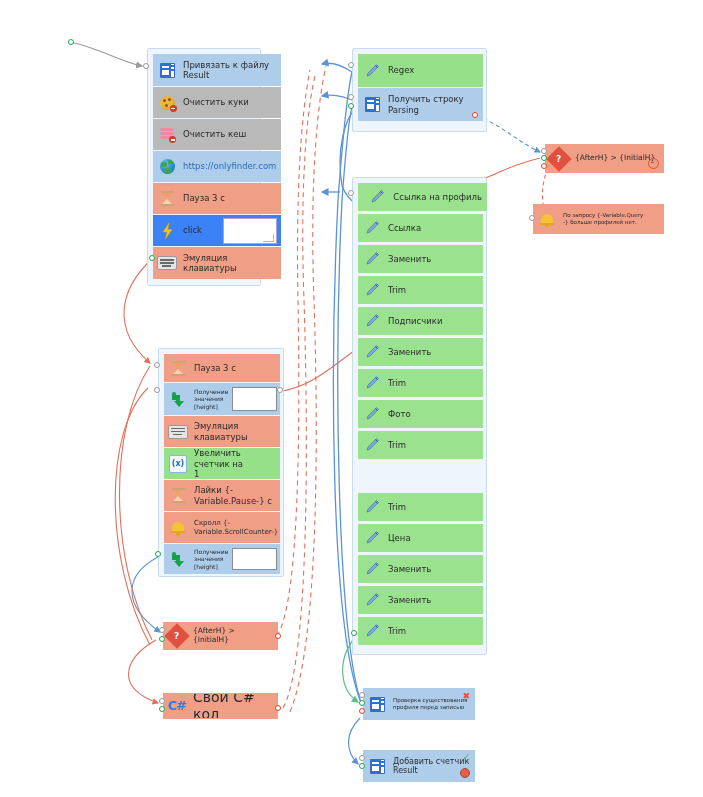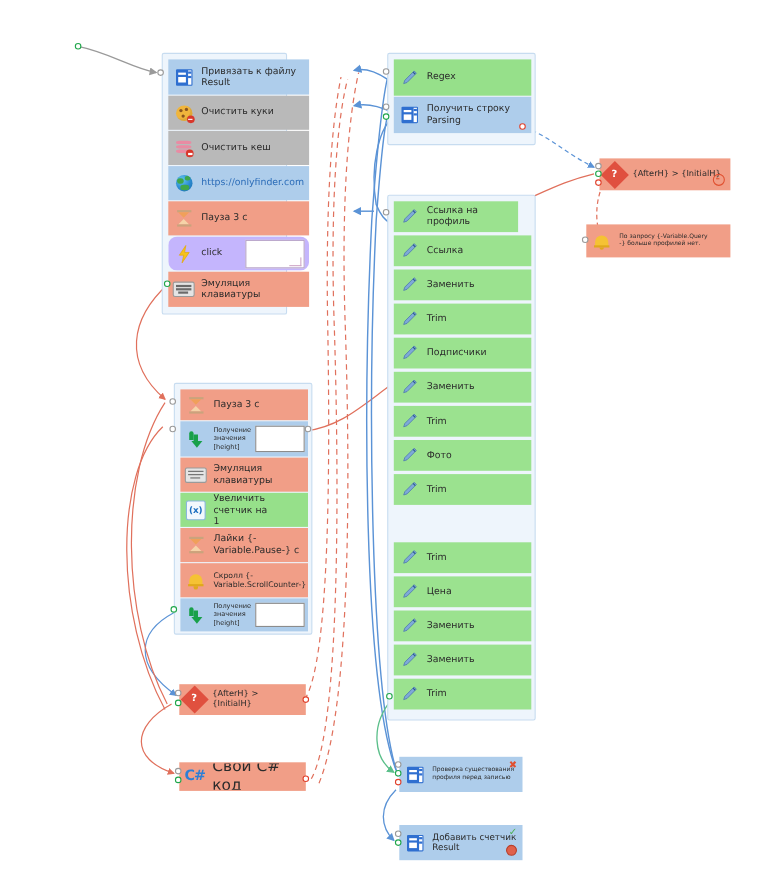--- a/index.html
+++ b/index.html
@@ -17,21 +17,21 @@
        border:1px solid rgba(255,255,255,.0);font-size:8.5px;color:#2b2b2b;
        line-height:1.18;overflow:hidden;}
   .blk .ico{width:26px;min-width:26px;height:100%;display:flex;align-items:center;
             justify-content:center;}
   .blk .lbl{padding-left:3px;padding-right:4px;}
   .blk .lbl.sm{font-size:6px;line-height:1.25;}
 
   .c-blue{background:#aecdeb;}
   .c-grey{background:#b9b9b9;}
   .c-salmon{background:#f19e87;}
-  .c-purple{background:#c4b5fd;border-radius:8px;}
+  .c-purple{background:#3b82f6;}
   .c-green{background:#96e08a;}
   .c-green2{background:#9be28f;}
 
   .linktext{color:#2b6cb8;text-align:center;}
 
   
   .ic-file{width:15px;height:15px;background:#2f6fd0;border-radius:1px;position:relative;}
   .ic-file:before{content:"";position:absolute;left:2px;top:3px;width:7px;height:2px;background:#fff;}
   .ic-file:after{content:"";position:absolute;left:2px;top:7px;width:7px;height:5px;background:#fff;}
   .ic-file i{position:absolute;right:1px;top:1px;width:3px;height:13px;background:#fff;}
@@ -399,21 +399,21 @@
 Parsing</span>
     </div>
   </div>
   <div class="port grey" style="left:348px;top:62px;"></div>
   <div class="port grey" style="left:348px;top:94px;"></div>
   <div class="port green" style="left:348px;top:103px;"></div>
   <div class="port red" style="left:472px;top:112px;"></div>
 
   <div class="group" style="left:352px;top:177px;width:135px;height:478px;">
 
-    <div class="blk c-green2" style="left:5px;top:5px;width:113px;height:28px;justify-content:flex-end;">
+    <div class="blk c-green2" style="left:5px;top:5px;width:129px;height:28px;justify-content:flex-end;">
       <span class="ico">
           <svg class="ic-pen" viewBox="0 0 16 16">
             <path d="M12.5,1.5 L14.5,3.5 L6,12 L3,13 L4,10 Z" fill="#7ea9d8" stroke="#4a76ad" stroke-width=".7"></path>
             <path d="M11.5,2.5 L13.5,4.5" stroke="#2b5a8d" stroke-width="1"></path>
           </svg>
         </span>
       <span class="lbl">Ссылка на профиль</span>
     </div>
     <div class="blk c-green2" style="left:5px;top:36px;width:125px;height:28px;">
       <span class="ico">

